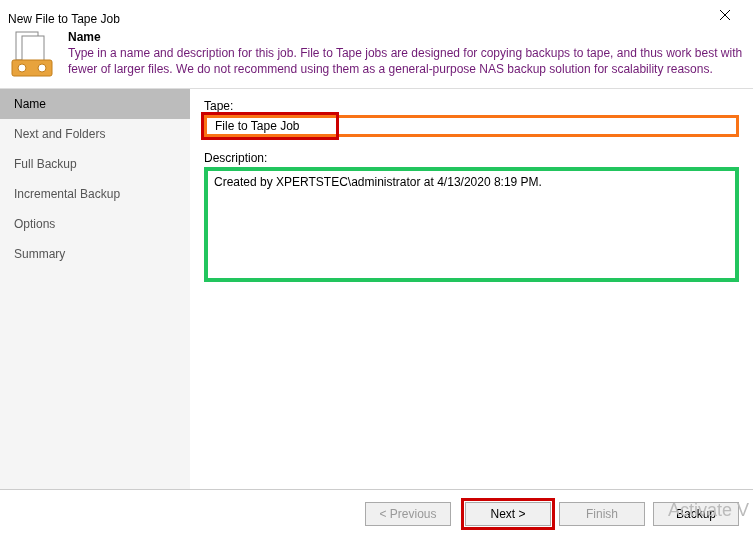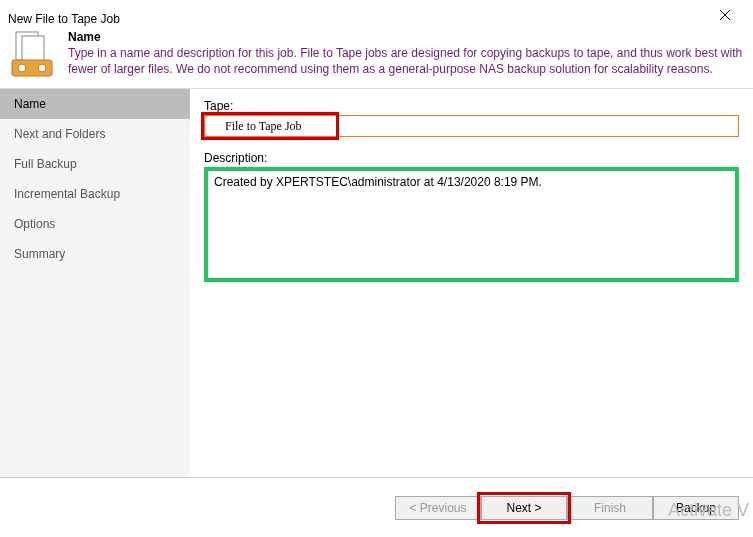--- a/index.html
+++ b/index.html
@@ -13,27 +13,27 @@
   .header-text { flex: 1; }
   .header-title { font-weight: bold; font-size: 12px; color: #000; margin-bottom: 1px; }
   .header-desc { font-size: 12px; color: #701a75; line-height: 1.35; }
   .body { display: flex; height: 400px; }
   .sidebar { width: 190px; background: #f5f5f5; padding-top: 0; }
   .sidebar-item { padding: 8px 14px; font-size: 12px; color: #555; cursor: pointer; }
   .sidebar-item.active { background: #bcbcbc; color: #000; }
   .main { flex: 1; padding: 10px 14px 10px 14px; }
   .field-label { font-size: 12px; color: #000; margin-bottom: 2px; }
   .name-wrap { position: relative; margin-bottom: 14px; }
-  .name-input { width: 100%; height: 22px; border: 1px solid #f97316; padding: 2px 20px; font-size: 12px; font-family: Liberation Serif, serif; }
+  .name-input { width: 100%; height: 22px; border: 3px solid #f97316; padding: 2px 8px; font-size: 12px; }
   .name-highlight { position: absolute; top: -3px; left: -3px; width: 138px; height: 28px; border: 3px solid #c00; pointer-events: none; }
   .desc-text { width: 100%; height: 115px; border: 4px solid #22c55e; padding: 4px 6px; font-size: 12px; resize: none; color: #000; }
-  .footer { position: absolute; bottom: 0; left: 0; right: 0; height: 60px; border-top: 1px solid #ccc; display: flex; align-items: center; justify-content: flex-end; padding: 0 14px; background: #fff; }
+  .footer { position: absolute; bottom: 0; left: 0; right: 0; height: 48px; border-top: 1px solid #ccc; display: flex; align-items: center; justify-content: flex-end; padding: 0 14px; gap: 8px; background: #fff; }
   .btn { min-width: 86px; height: 24px; font-size: 12px; border: 1px solid #aaa; background: #f0f0f0; cursor: pointer; padding: 0 10px; }
   .btn:disabled { color: #999; cursor: default; }
-  .btn-next-wrap { position: relative; display: inline-block; }
+  .btn-next-wrap { position: relative; display: inline-block; margin-left: 6px; }
   .btn-next-highlight { position: absolute; top: -4px; left: -4px; right: -4px; bottom: -4px; border: 3px solid #c00; pointer-events: none; }
   .watermark { position: absolute; bottom: 16px; right: 4px; font-size: 18px; color: #bbb; pointer-events: none; }
 </style>
 </head>
 <body>
 
 <div class="titlebar">
   <span class="titlebar-title">New File to Tape Job</span>
   <div class="close-btn">
     <svg viewBox="0 0 10 10">

